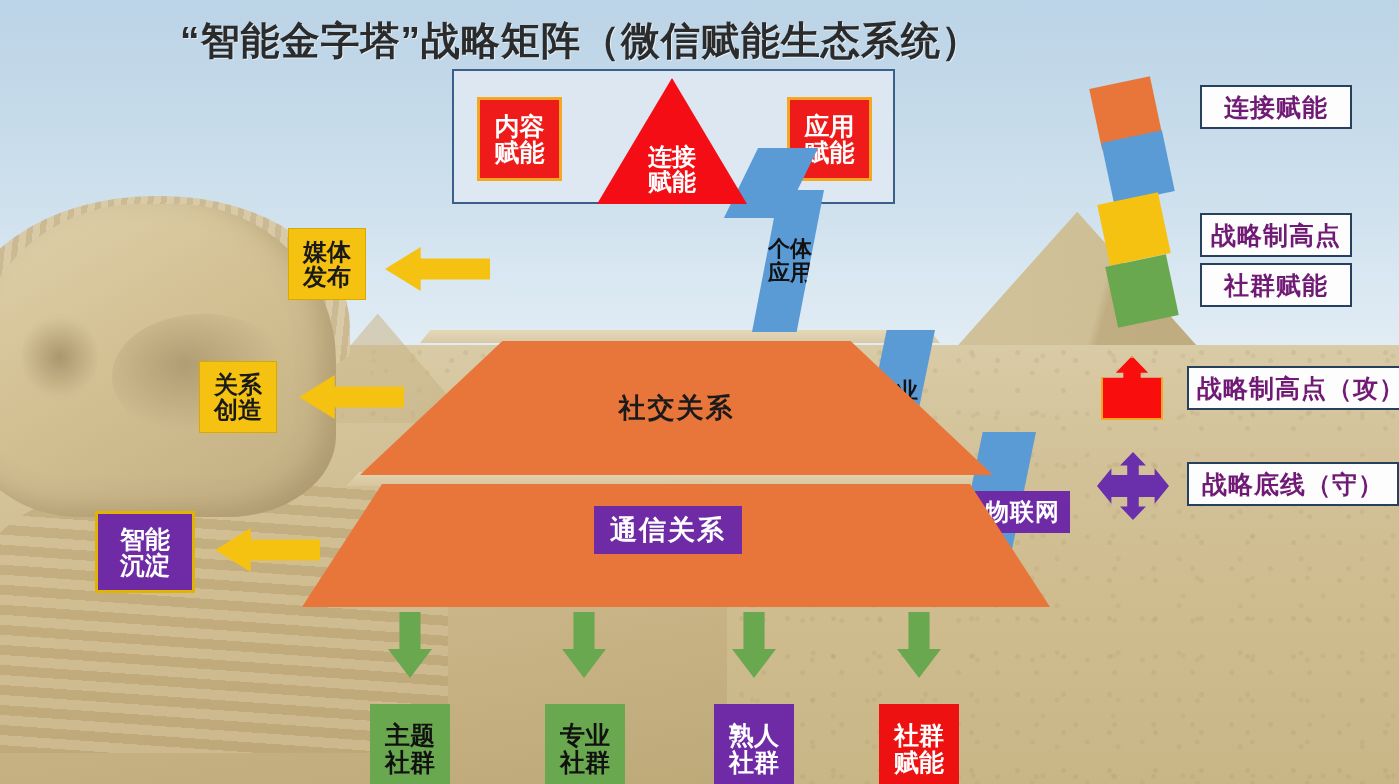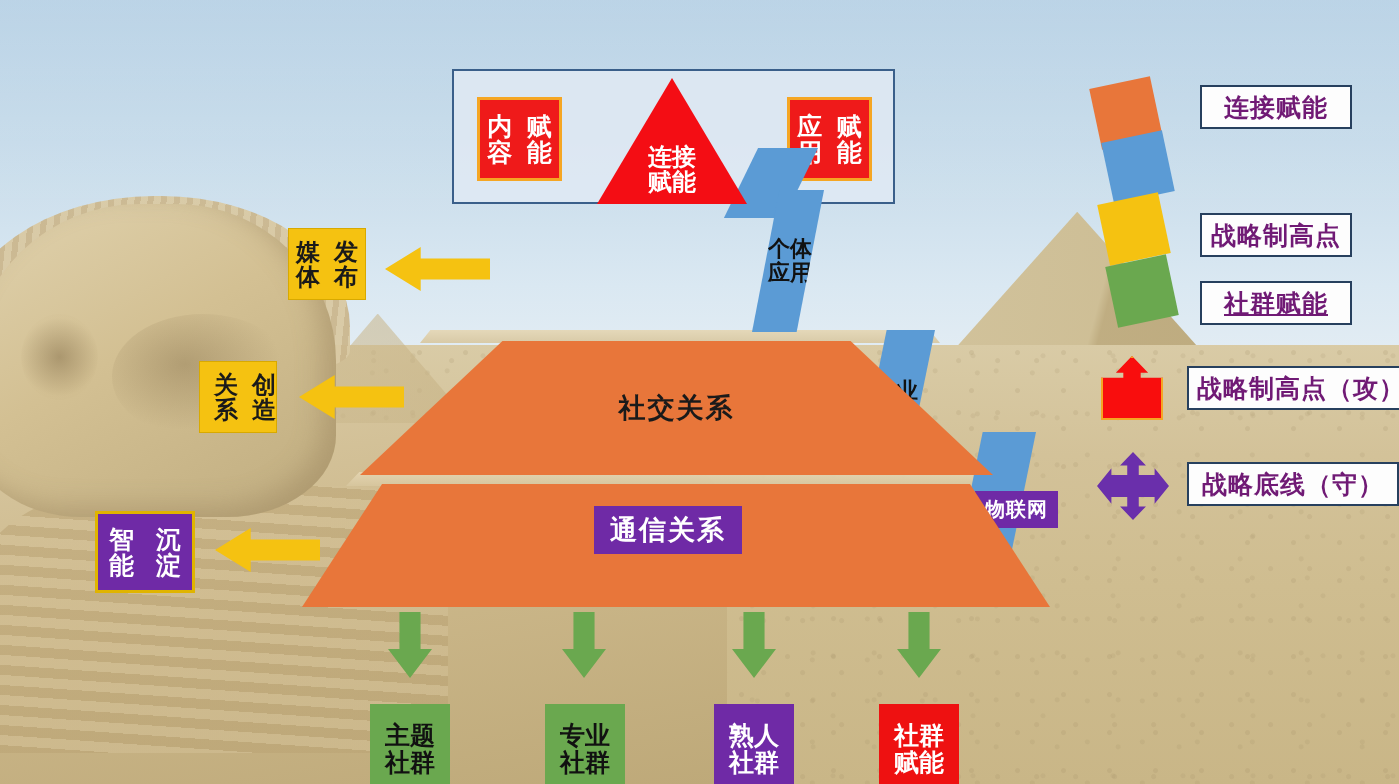--- a/index.html
+++ b/index.html
@@ -105,21 +105,21 @@
     text-shadow:1px 1px 0 rgba(255,255,255,.55);
   }
 
   
   .apex-panel{
     position:absolute; left:452px; top:69px; width:443px; height:135px;
     background:rgba(223,233,243,.86);
     border:2px solid #3a5f8a;
   }
   .chip{
-    position:absolute; display:flex; flex-direction:row;
+    position:absolute; display:flex; flex-direction:column;
     align-items:center; justify-content:center;
     font-weight:bold; line-height:1.04; text-align:center;
   }
   .chip-content{
     left:23px; top:26px; width:85px; height:84px;
     background:#ef1a1a; border:3px solid #f5a623; color:#fff; font-size:25px;
   }
   .chip-app{
     left:333px; top:26px; width:85px; height:84px;
     background:#ef1a1a; border:3px solid #f5a623; color:#fff; font-size:25px;
@@ -190,33 +190,33 @@
   }
   
   .tier-gap{
     position:absolute; background:linear-gradient(180deg,#e5d6b3,#d7c69e);
     opacity:.9;
   }
 
   
   .iot-chip{
     position:absolute; left:975px; top:491px;
-    background:#6f2aa6; color:#fff; font-weight:bold; font-size:20px;
+    background:#6f2aa6; color:#fff; font-weight:bold; font-size:24px;
     padding:5px 10px; letter-spacing:1px;
   }
 
   
   .yarrow{
     position:absolute; height:44px; width:105px;
     background:#f5c211;
     clip-path: polygon(0% 50%, 34% 0%, 34% 26%, 100% 26%, 100% 74%, 34% 74%, 34% 100%);
     filter: drop-shadow(0 0 1px rgba(150,110,0,.6));
   }
   .lbox{
-    position:absolute; display:flex; flex-direction:row;
+    position:absolute; display:flex; flex-direction:column;
     align-items:center; justify-content:center; text-align:center;
     font-weight:bold; line-height:1.06;
   }
   .lbox-media{
     left:288px; top:228px; width:78px; height:72px;
     background:#f5c211; color:#1a1a1a; font-size:24px; border:1px solid #d8a900;
   }
   .lbox-relation{
     left:199px; top:361px; width:78px; height:72px;
     background:#f5c211; color:#1a1a1a; font-size:24px; border:1px solid #d8a900;text-align:right;
@@ -278,20 +278,21 @@
   <div class="bg-pyramid2"></div>
   <div class="sphinx-body"></div>
   <div class="sphinx-shoulder"></div>
   <div class="sphinx-headdress"></div>
   <div class="sphinx-head"></div>
   <div class="sphinx-face"></div>
   <div class="sphinx-ear"></div>
   <div class="bg-haze"></div>
 
 
+  <div class="main-title">“智能金字塔”战略矩阵（微信赋能生态系统）</div>
 
   <div class="apex-panel">
     <div class="chip chip-content">
       <span>内容</span>
       <span>赋能</span>
     </div>
     <div class="chip chip-app">
       <span>应用</span>
       <span>赋能</span>
     </div>
@@ -362,21 +363,21 @@
   </div>
 
   <div class="legend">
     <div class="lg-swatch" style="left:8px;  top:8px;   background:#e8763a;"></div>
     <div class="lg-swatch" style="left:20px; top:62px;  background:#5b9bd5;"></div>
     <div class="lg-swatch" style="left:16px; top:124px; background:#f5c211;"></div>
     <div class="lg-swatch" style="left:24px; top:186px; background:#6aa84f;"></div>
 
     <div class="lg-text" style="left:113px; top:11px;">连接赋能</div>
     <div class="lg-text" style="left:113px; top:139px;">战略制高点</div>
-    <div class="lg-text" style="left:113px; top:207px;text-decoration:underline;">社群赋能</div>
+    <div class="lg-text" style="left:113px; top:189px;">社群赋能</div>
 
     <div class="lg-uparrow" style="left:14px; top:282px;"></div>
     <div class="lg-4arrow" style="left:10px; top:378px;"></div>
 
     <div class="lg-text" style="left:100px; top:292px; min-width:212px;">战略制高点（攻）</div>
     <div class="lg-text" style="left:100px; top:388px; min-width:212px;">战略底线（守）</div>
   </div>
 
 </div>
 

